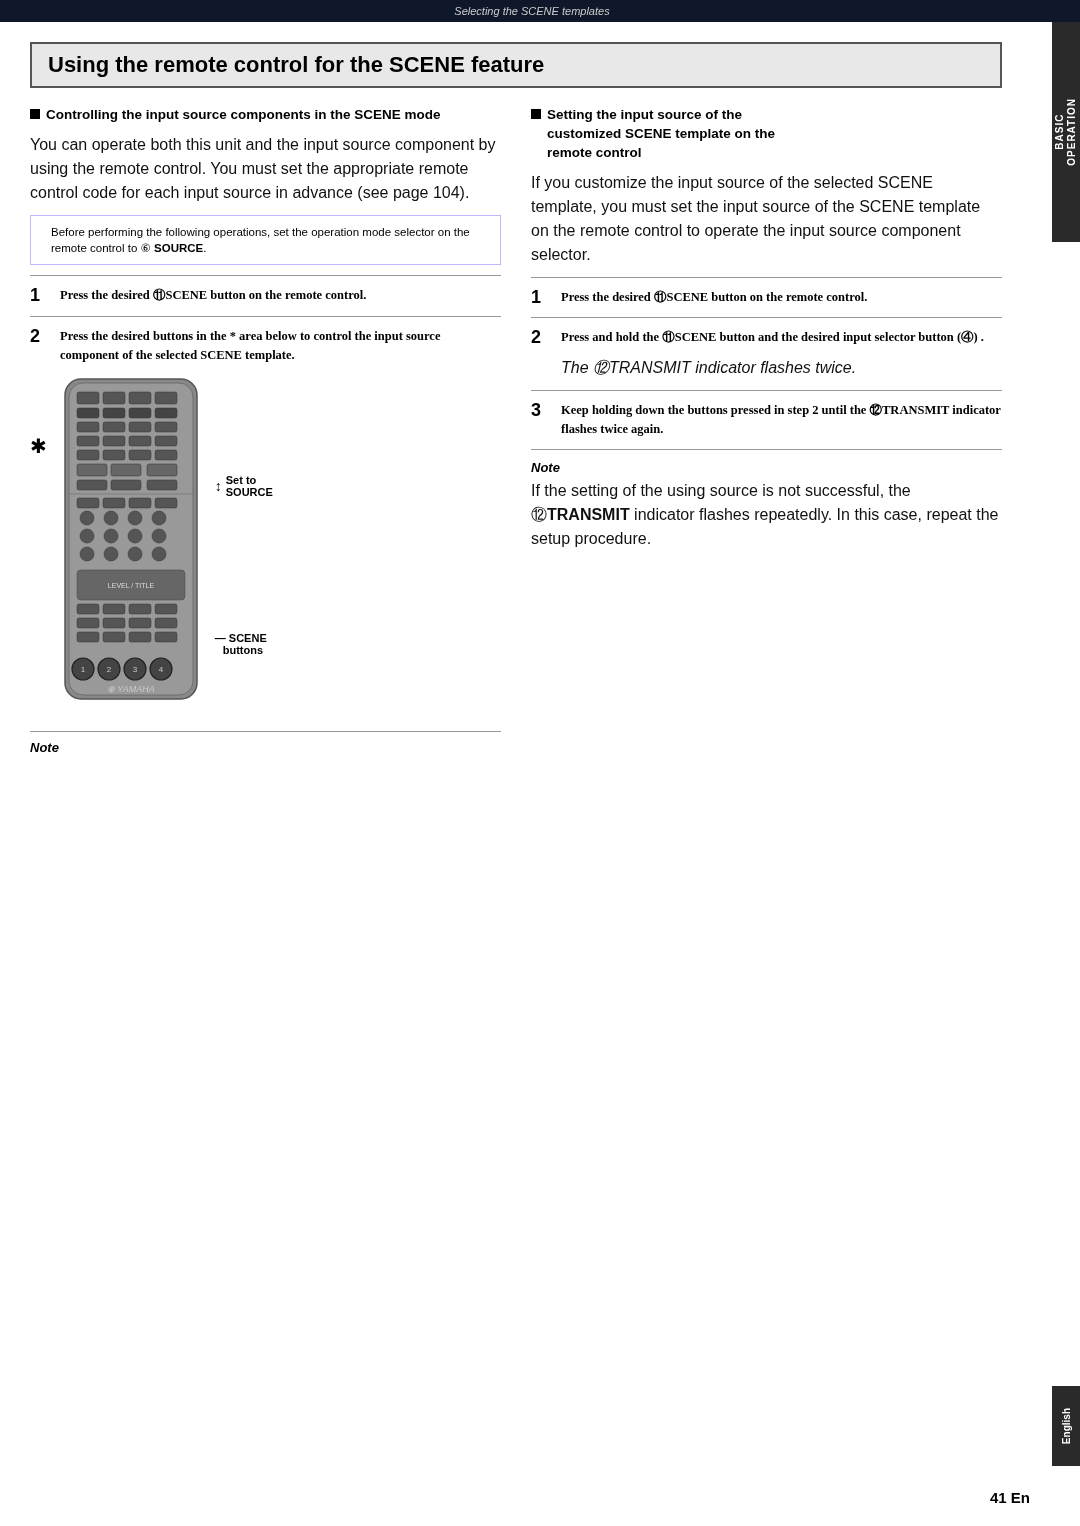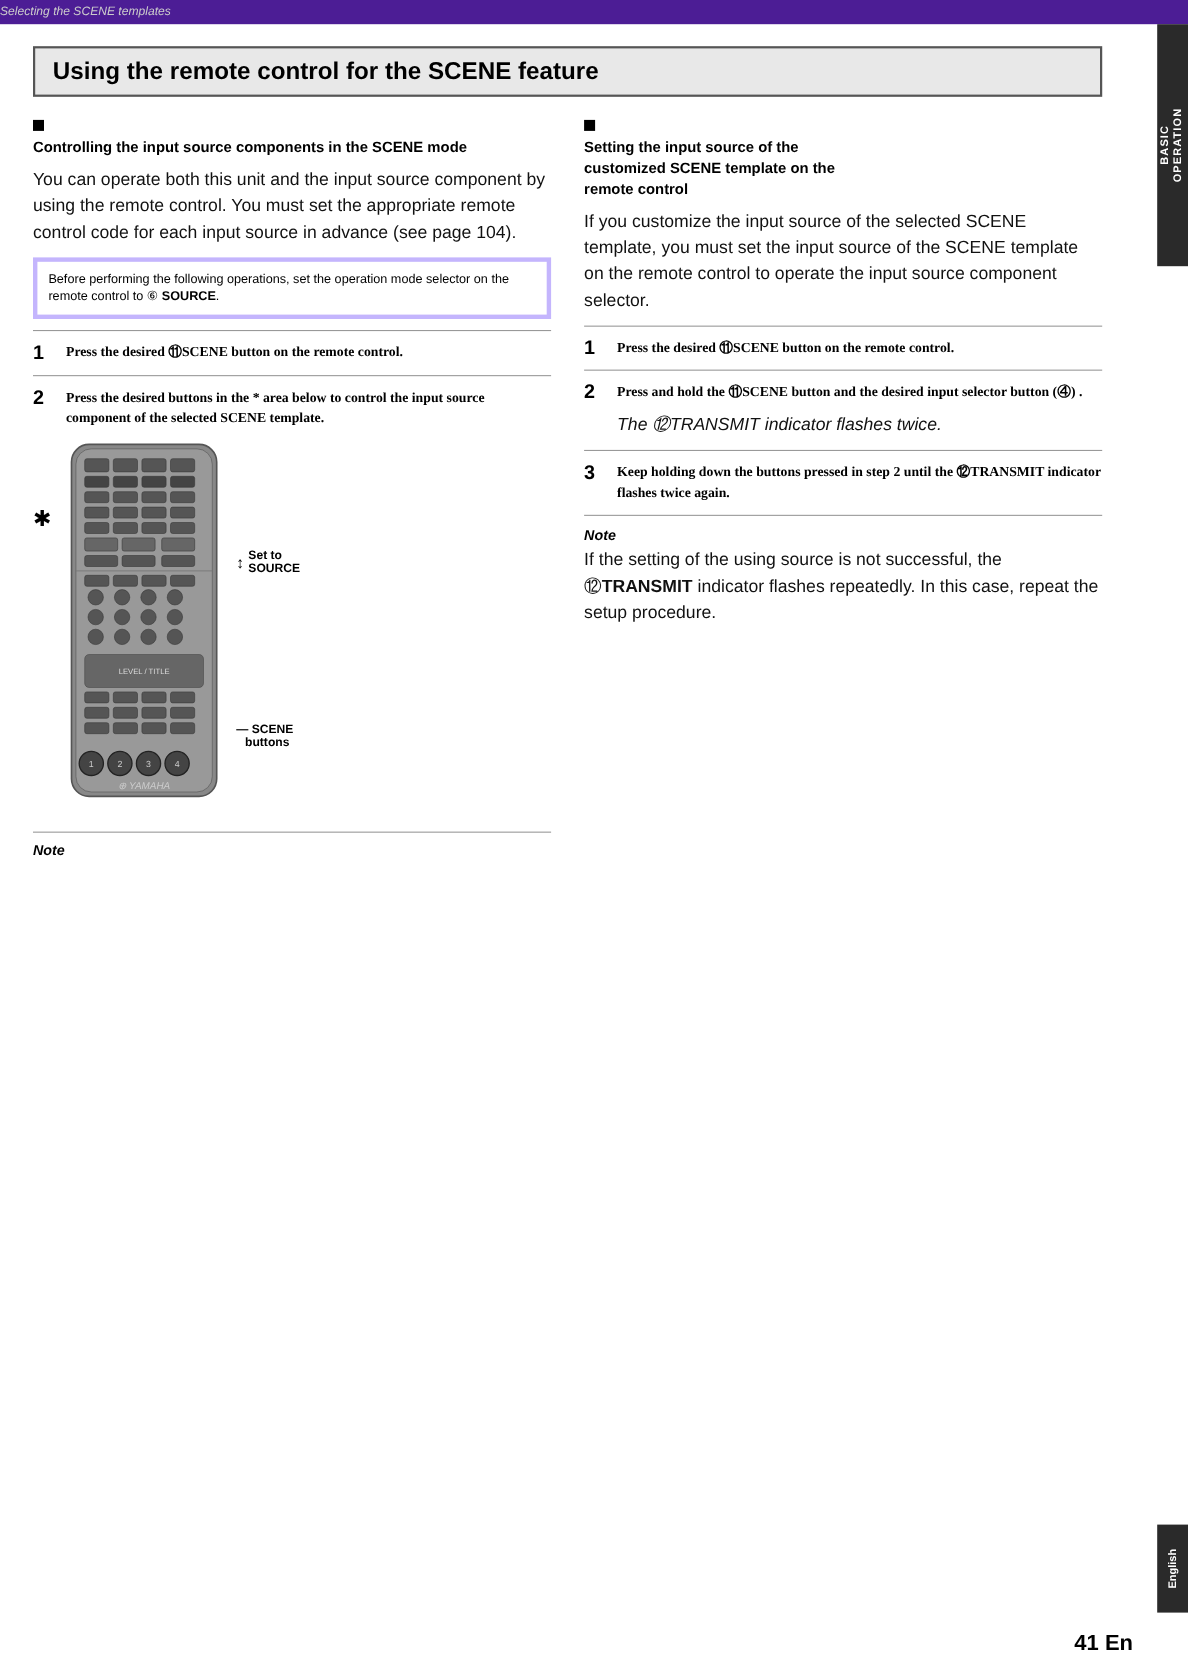--- a/index.html
+++ b/index.html
@@ -8,26 +8,26 @@
       min-height: 1526px;
       background: #fff;
       font-family: Arial, Helvetica, sans-serif;
       font-size: 13px;
       color: #000;
       position: relative;
     }
 
     
     .top-bar {
-      background: #4c1d95;
+      background: #0f172a;
       height: 22px;
       width: 100%;
       display: flex;
       align-items: center;
-      justify-content: flex-start;
+      justify-content: center;
       padding-right: 16px;
     }
     .top-bar-text {
       color: #ccc;
       font-size: 11px;
       font-style: italic;
     }
 
     
     .right-sidebar {
@@ -107,21 +107,20 @@
       flex: 1;
       min-width: 0;
     }
 
     
     .section-heading {
       display: flex;
       align-items: flex-start;
       margin-bottom: 8px;
       gap: 6px;
-      flex-direction: column;
     }
     .bullet-square {
       width: 10px;
       height: 10px;
       background: #000;
       margin-top: 3px;
       flex-shrink: 0;
     }
     .section-title {
       font-size: 13.5px;
@@ -132,22 +131,22 @@
     
     .body-text {
       font-size: 16px;
       line-height: 1.5;
       margin-bottom: 10px;
       color: #111;
     }
 
     
     .note-box {
-      border: 4px solid #c4b5fd;
-      padding: 8px 10px;
+      border: 1px solid #c4b5fd;
+      padding: 8px 20px;
       margin: 10px 0;
       font-size: 11.5px;
       line-height: 1.4;
     }
 
     
     .divider {
       border: none;
       border-top: 1px solid #999;
       margin: 10px 0;
@@ -225,21 +224,21 @@
     }
     .bottom-note-inner {
       margin-top: 6px;
     }
 
     
     .page-num {
       position: absolute;
       bottom: 20px;
       right: 50px;
-      font-size: 20px;
+      font-size: 15px;
       font-weight: bold;
     }
 
     
     .remote-control {
       width: 148px;
       height: 340px;
     }
   </style>
 </head>

